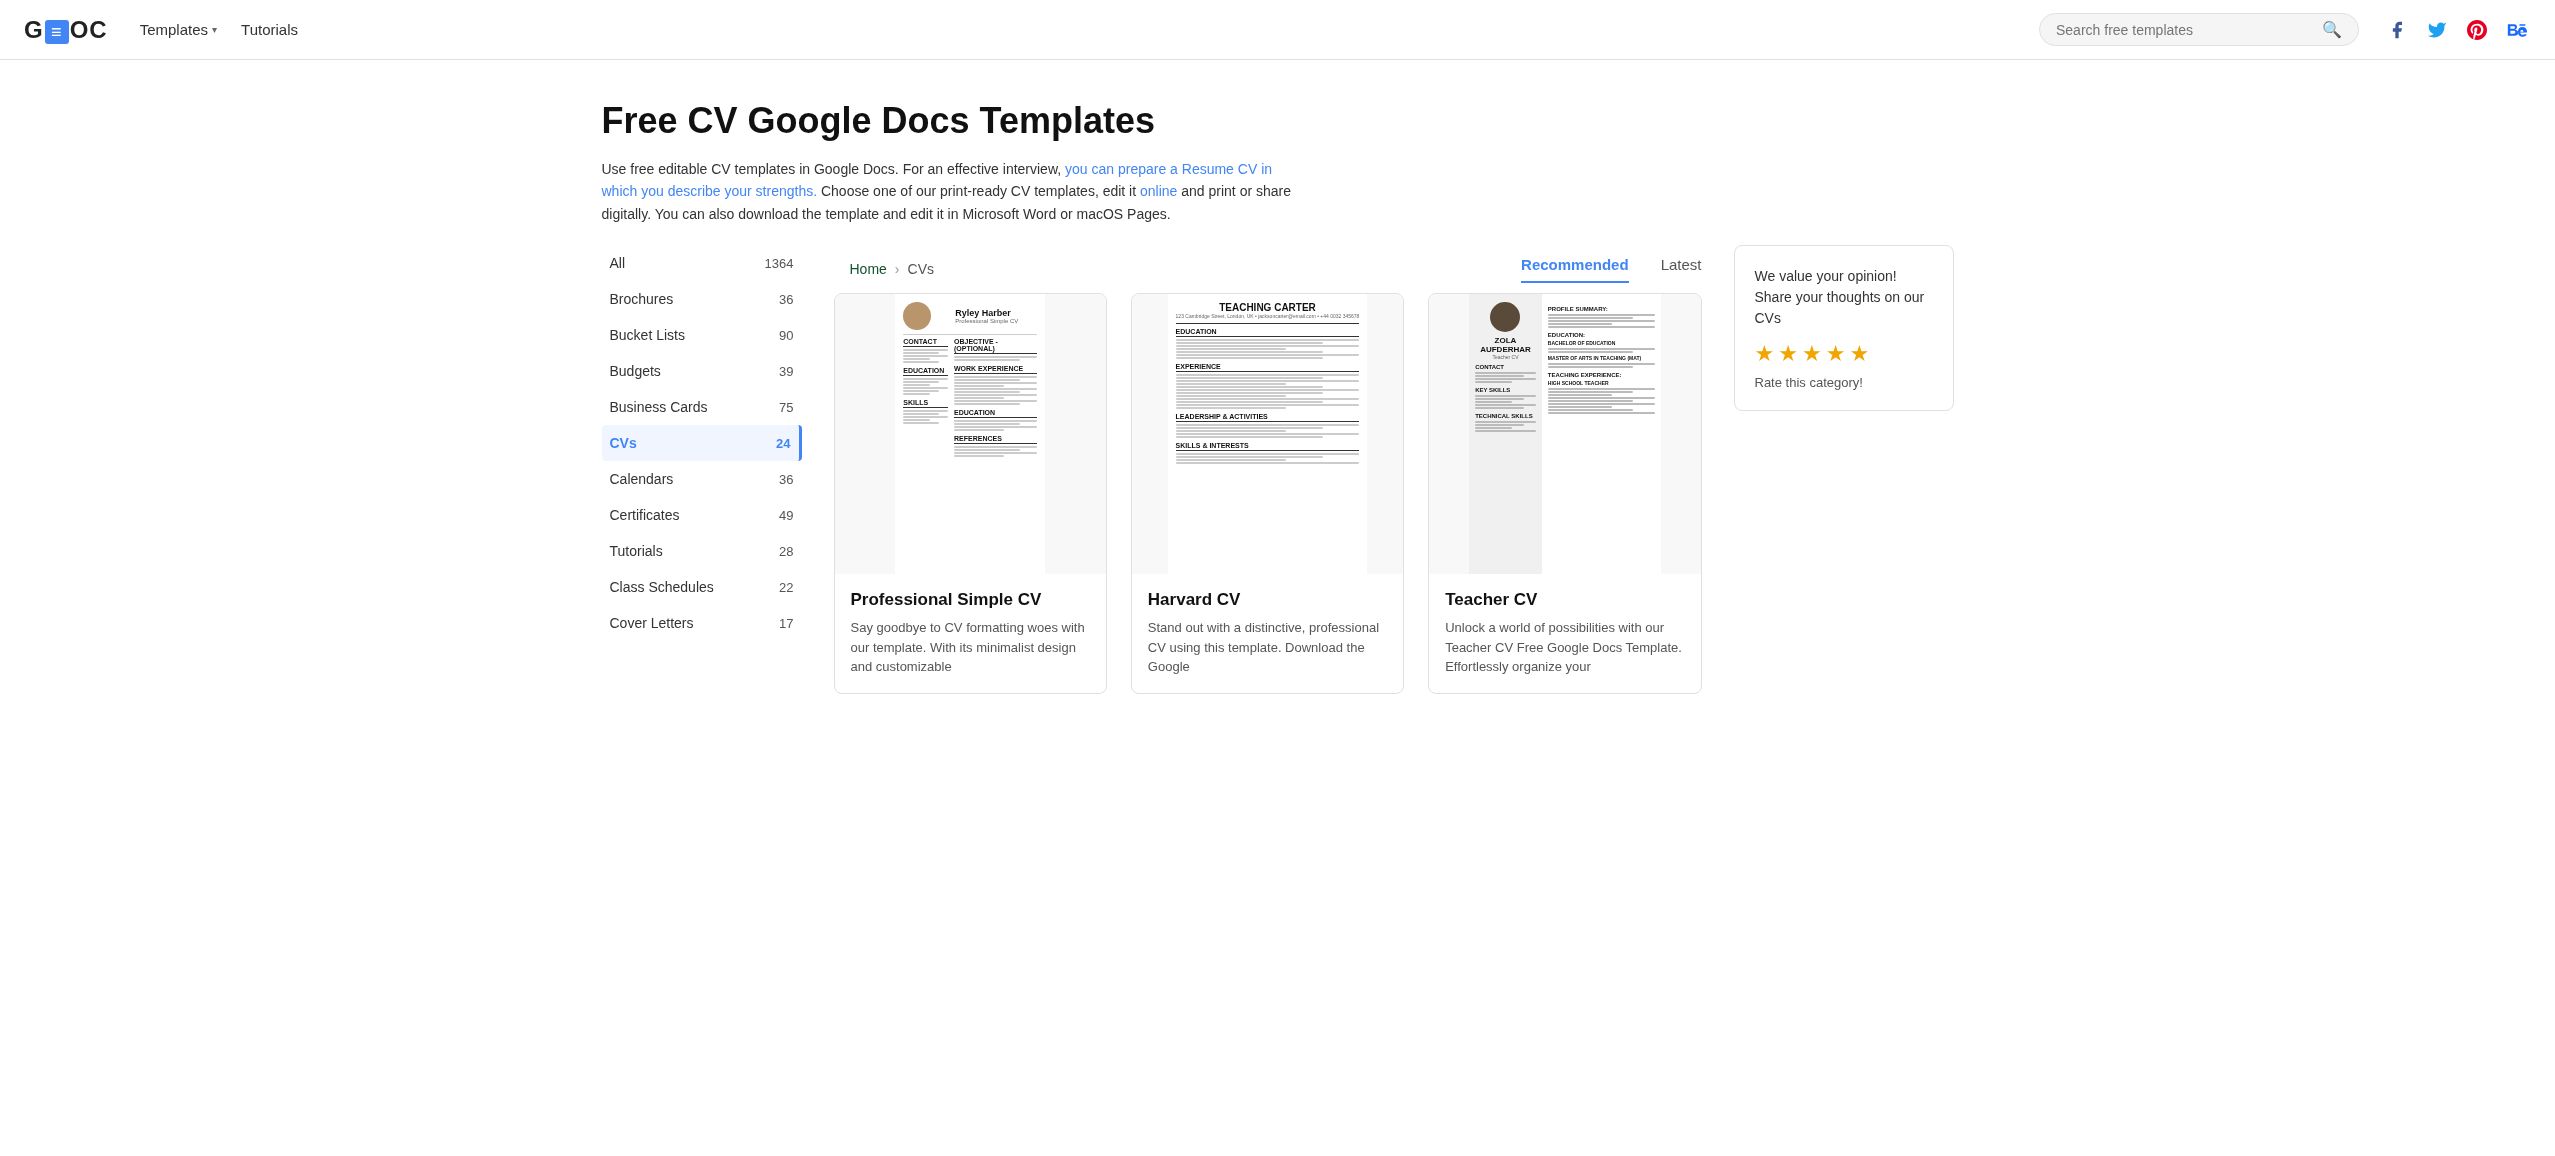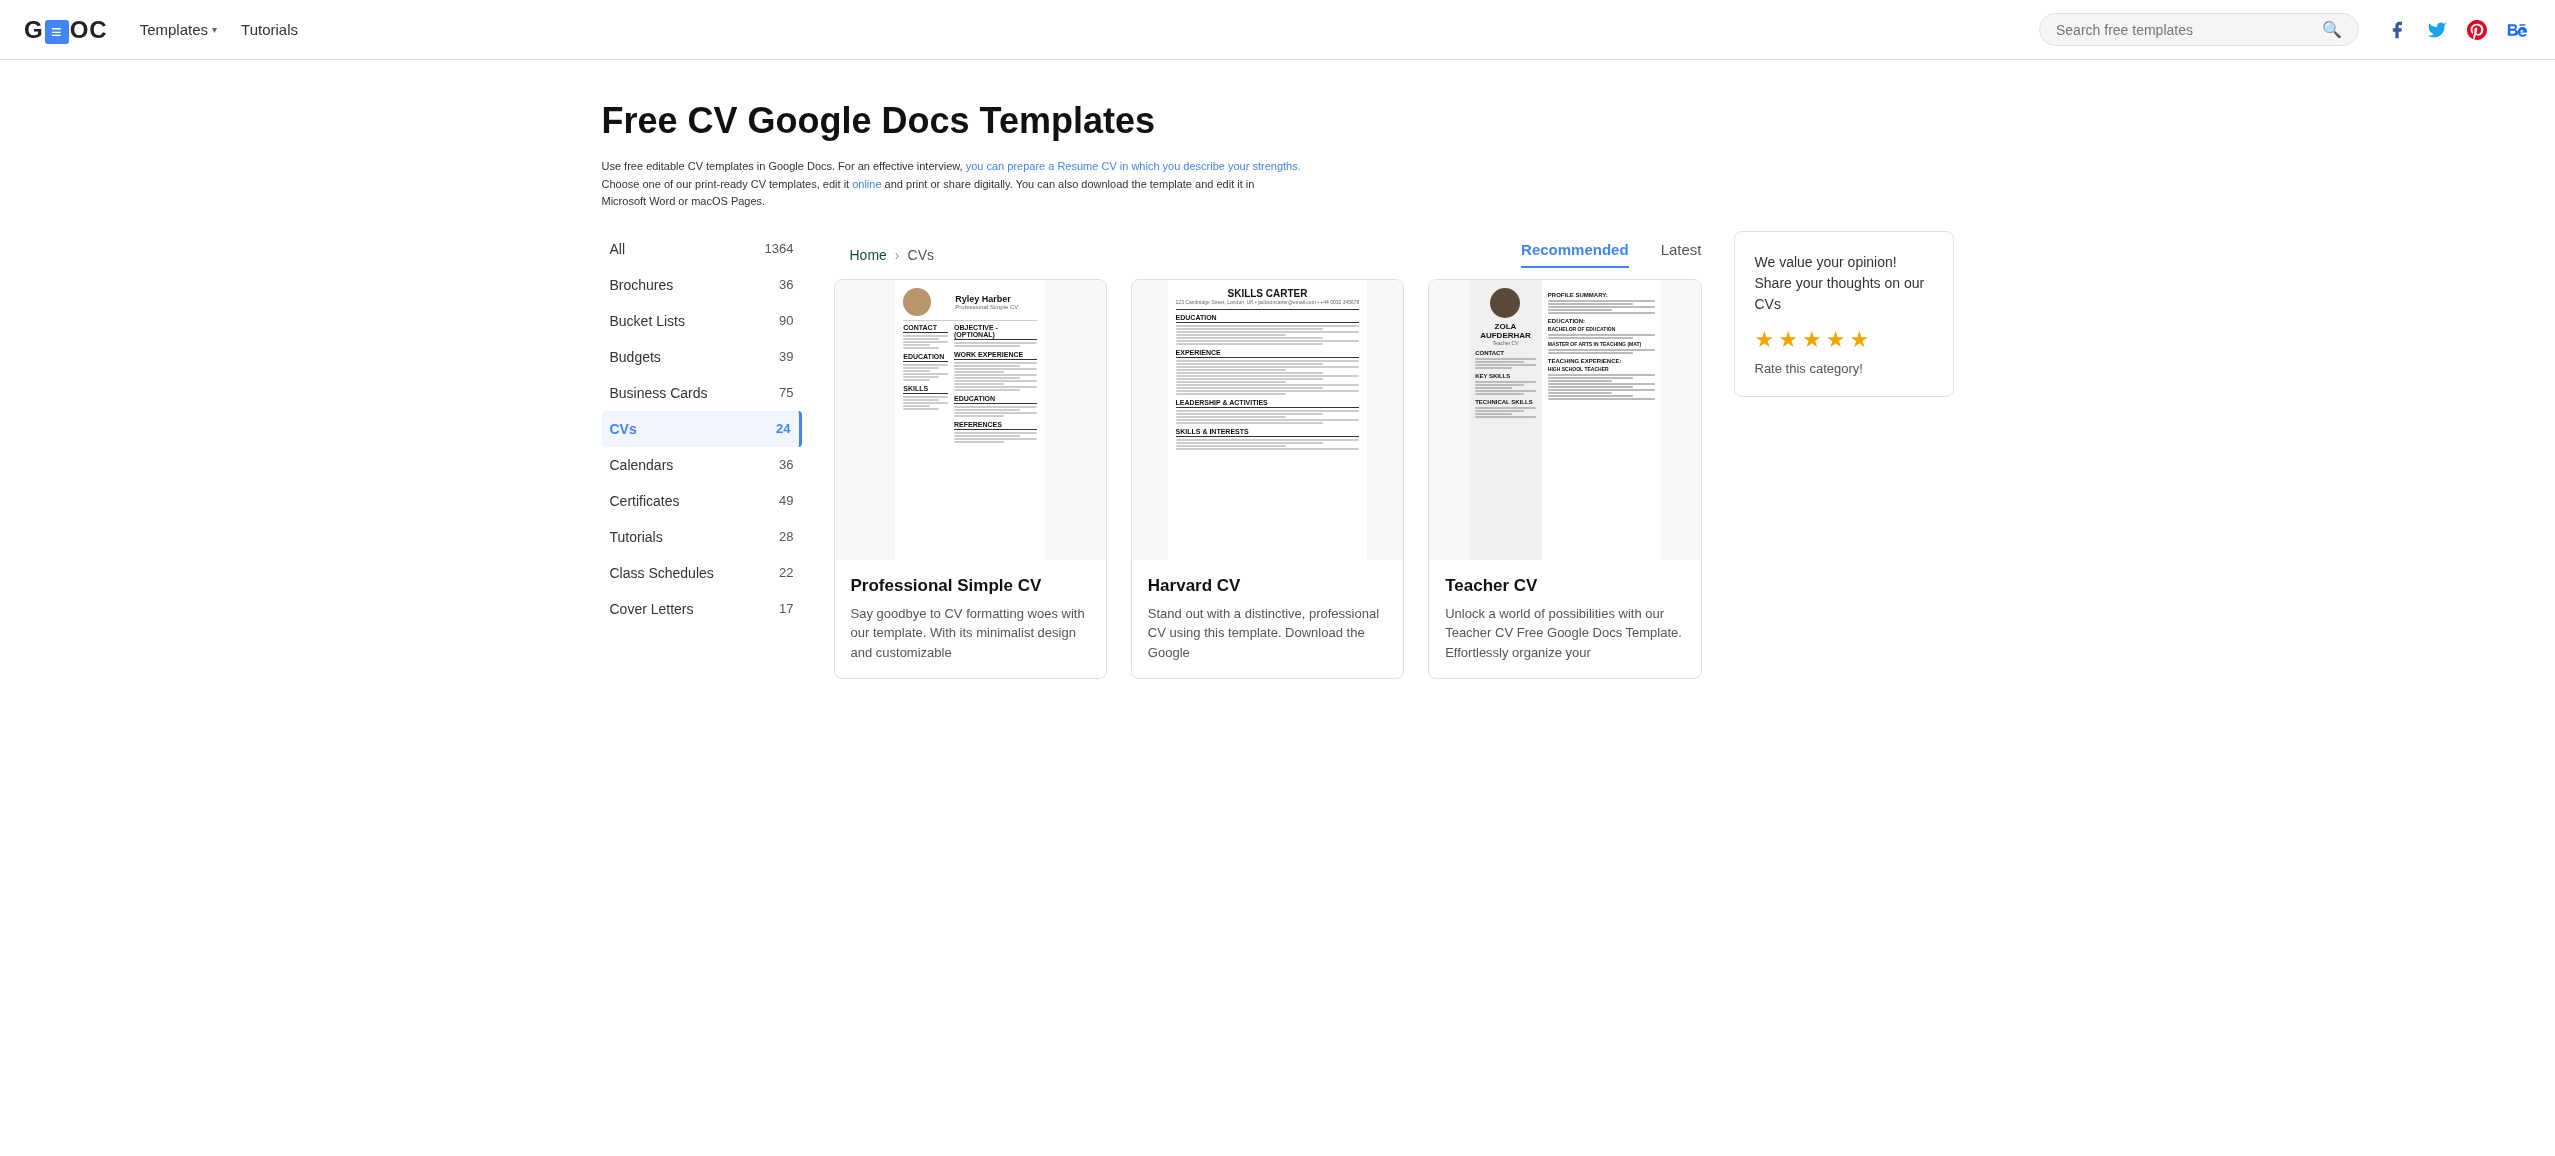--- a/index.html
+++ b/index.html
@@ -96,21 +96,21 @@
       max-width: 1400px;
       margin: 0 auto;
     }
     .hero-title {
       font-size: 36px;
       font-weight: 800;
       color: #111;
       margin-bottom: 16px;
     }
     .hero-description {
-      font-size: 11px;
+      font-size: 14px;
       line-height: 1.6;
       color: #333;
       max-width: 700px;
     }
     .hero-description a { color: #4285f4; text-decoration: none; }
 
     
     .breadcrumb {
       display: flex;
       align-items: center;
@@ -505,21 +505,21 @@
         <div class="template-info">
           <div class="template-name">Professional Simple CV</div>
           <div class="template-desc">Say goodbye to CV formatting woes with our template. With its minimalist design and customizable</div>
         </div>
       </div>
 
       <div class="template-card">
         <div class="template-thumbnail">
           <div class="cv2-mock">
             <div class="cv2-header">
-              <div class="cv2-name">SKILLS CARTER</div>
+              <div class="cv2-name">TEACHING CARTER</div>
               <div class="cv2-contact">123 Cambridge Street, London, UK • jacksoncarter@email.com • +44 0032 345678</div>
             </div>
             <div class="cv2-section">
               <div class="cv2-section-title">EDUCATION</div>
               <div class="cv2-line w100"></div>
               <div class="cv2-line w80"></div>
               <div class="cv2-line w100"></div>
               <div class="cv2-line w60"></div>
               <div class="cv2-line w80"></div>
               <div class="cv2-line w100"></div>

